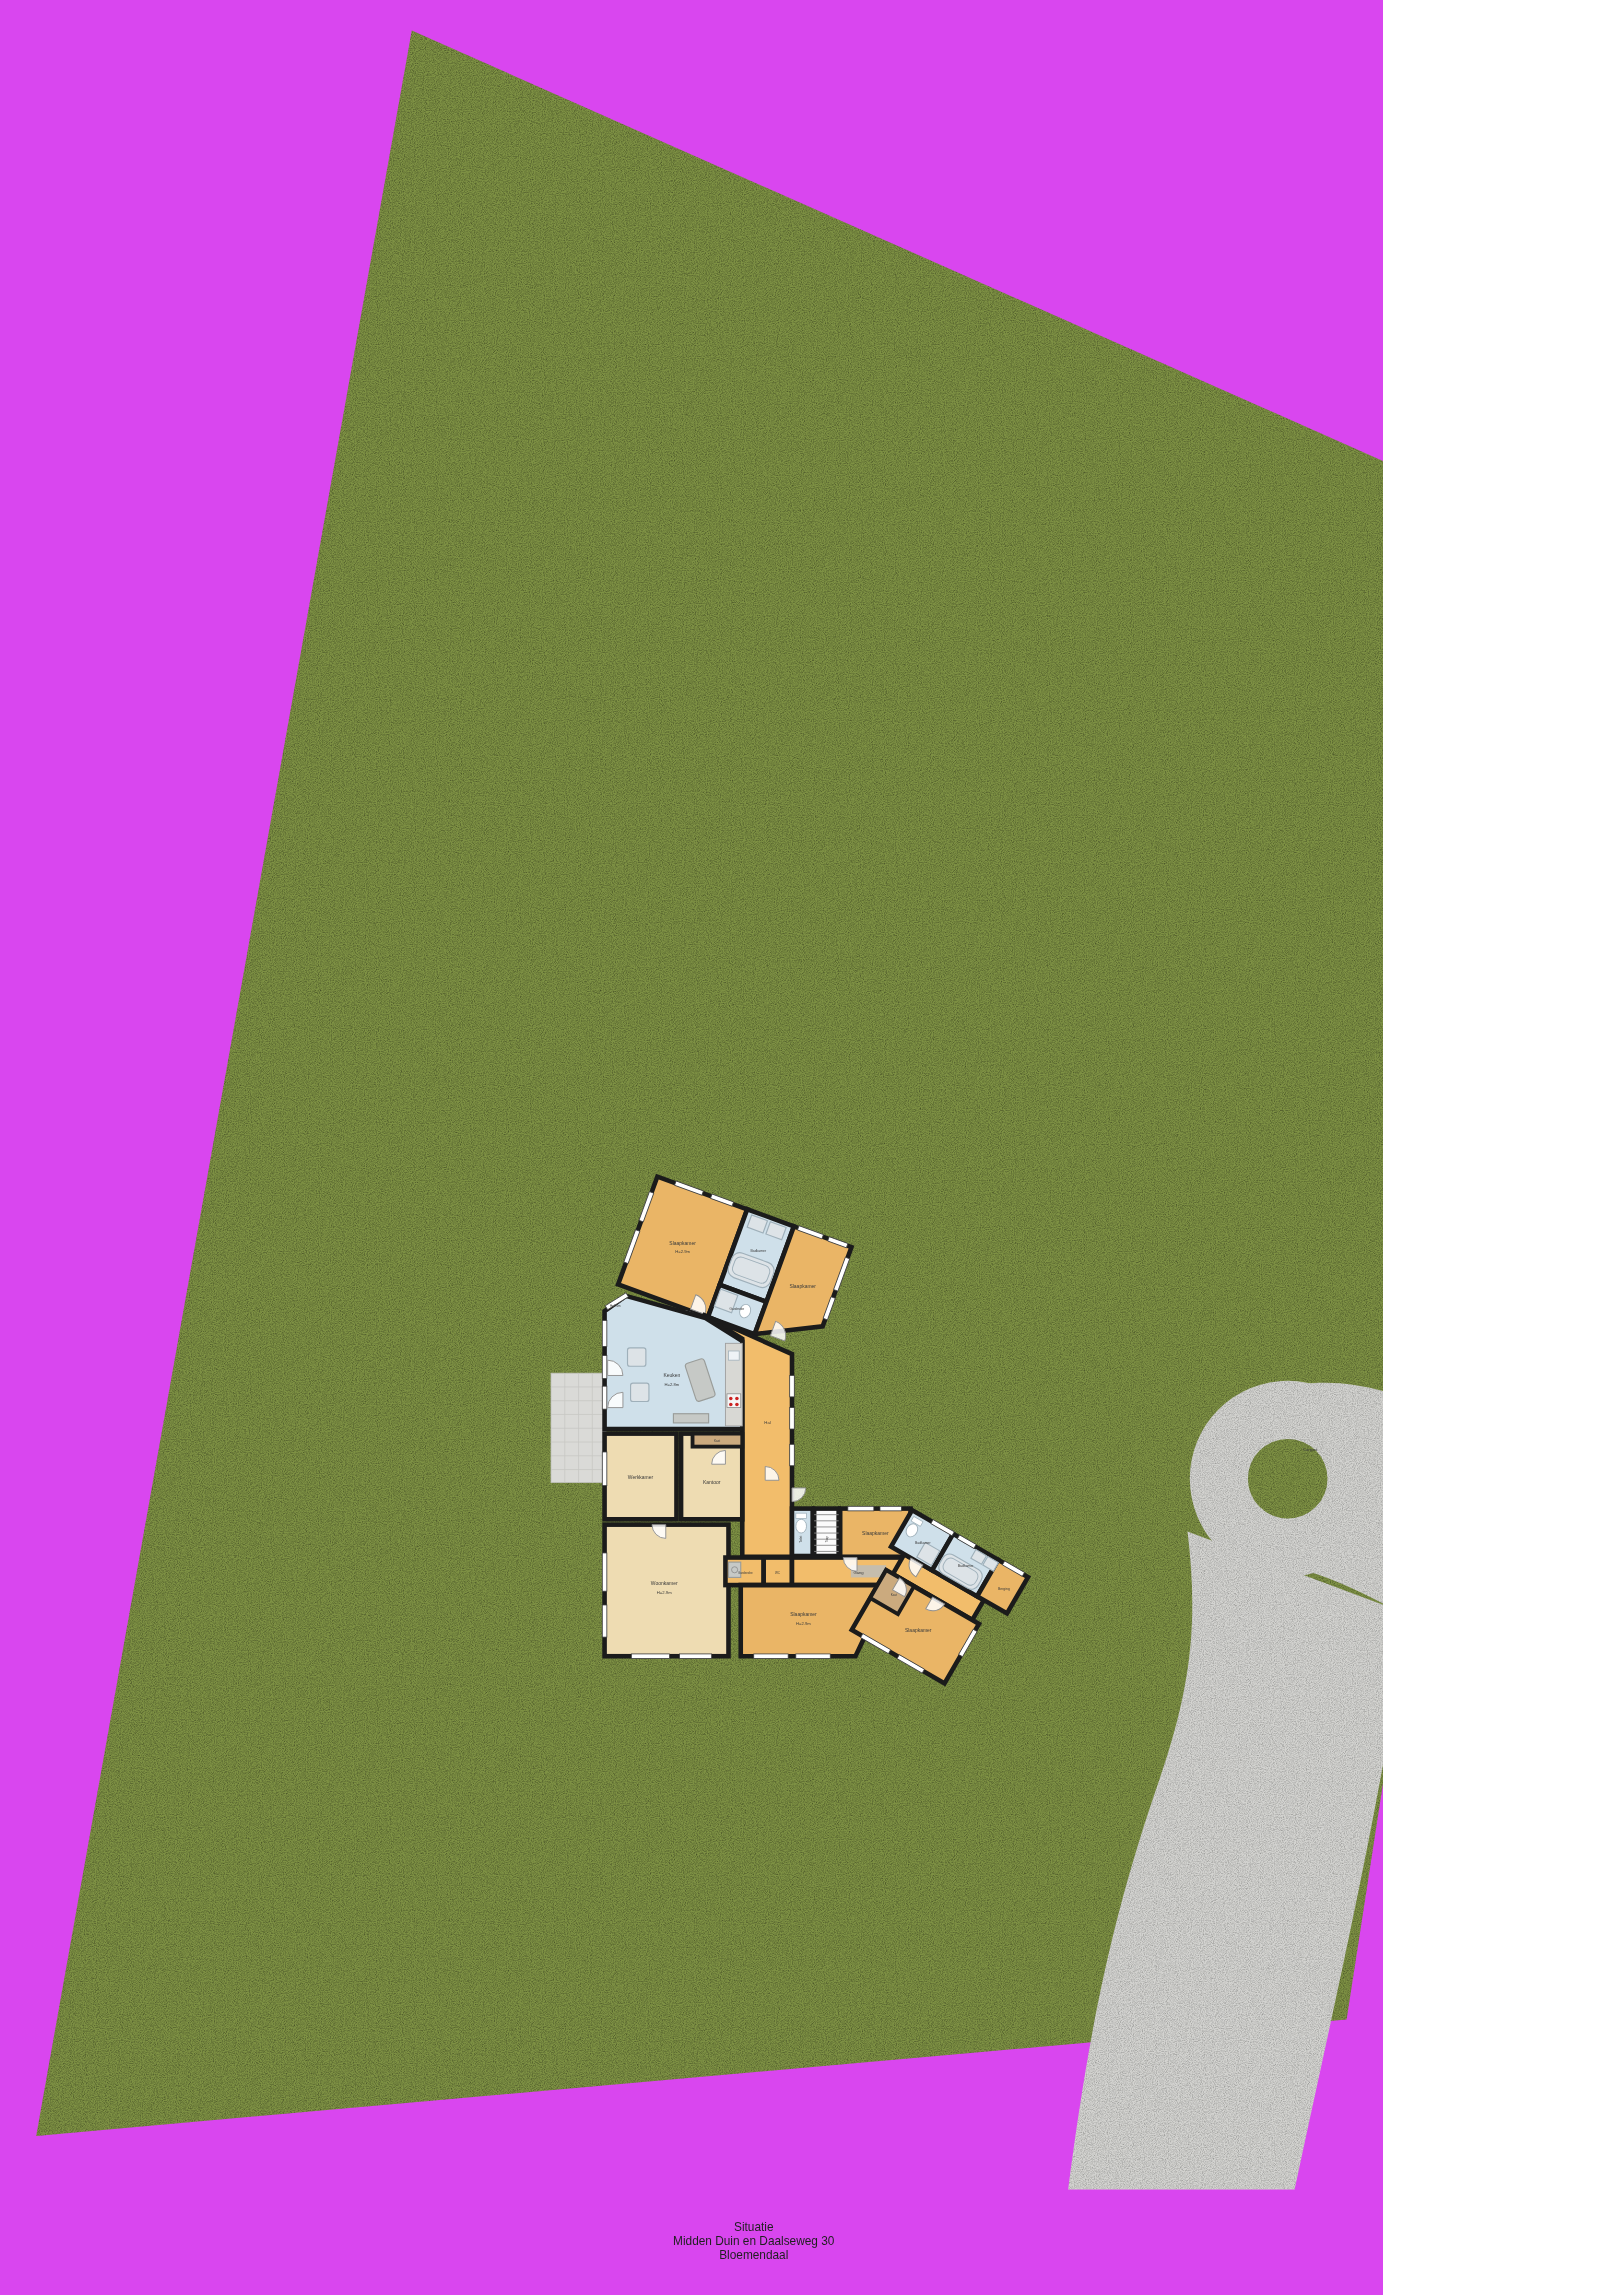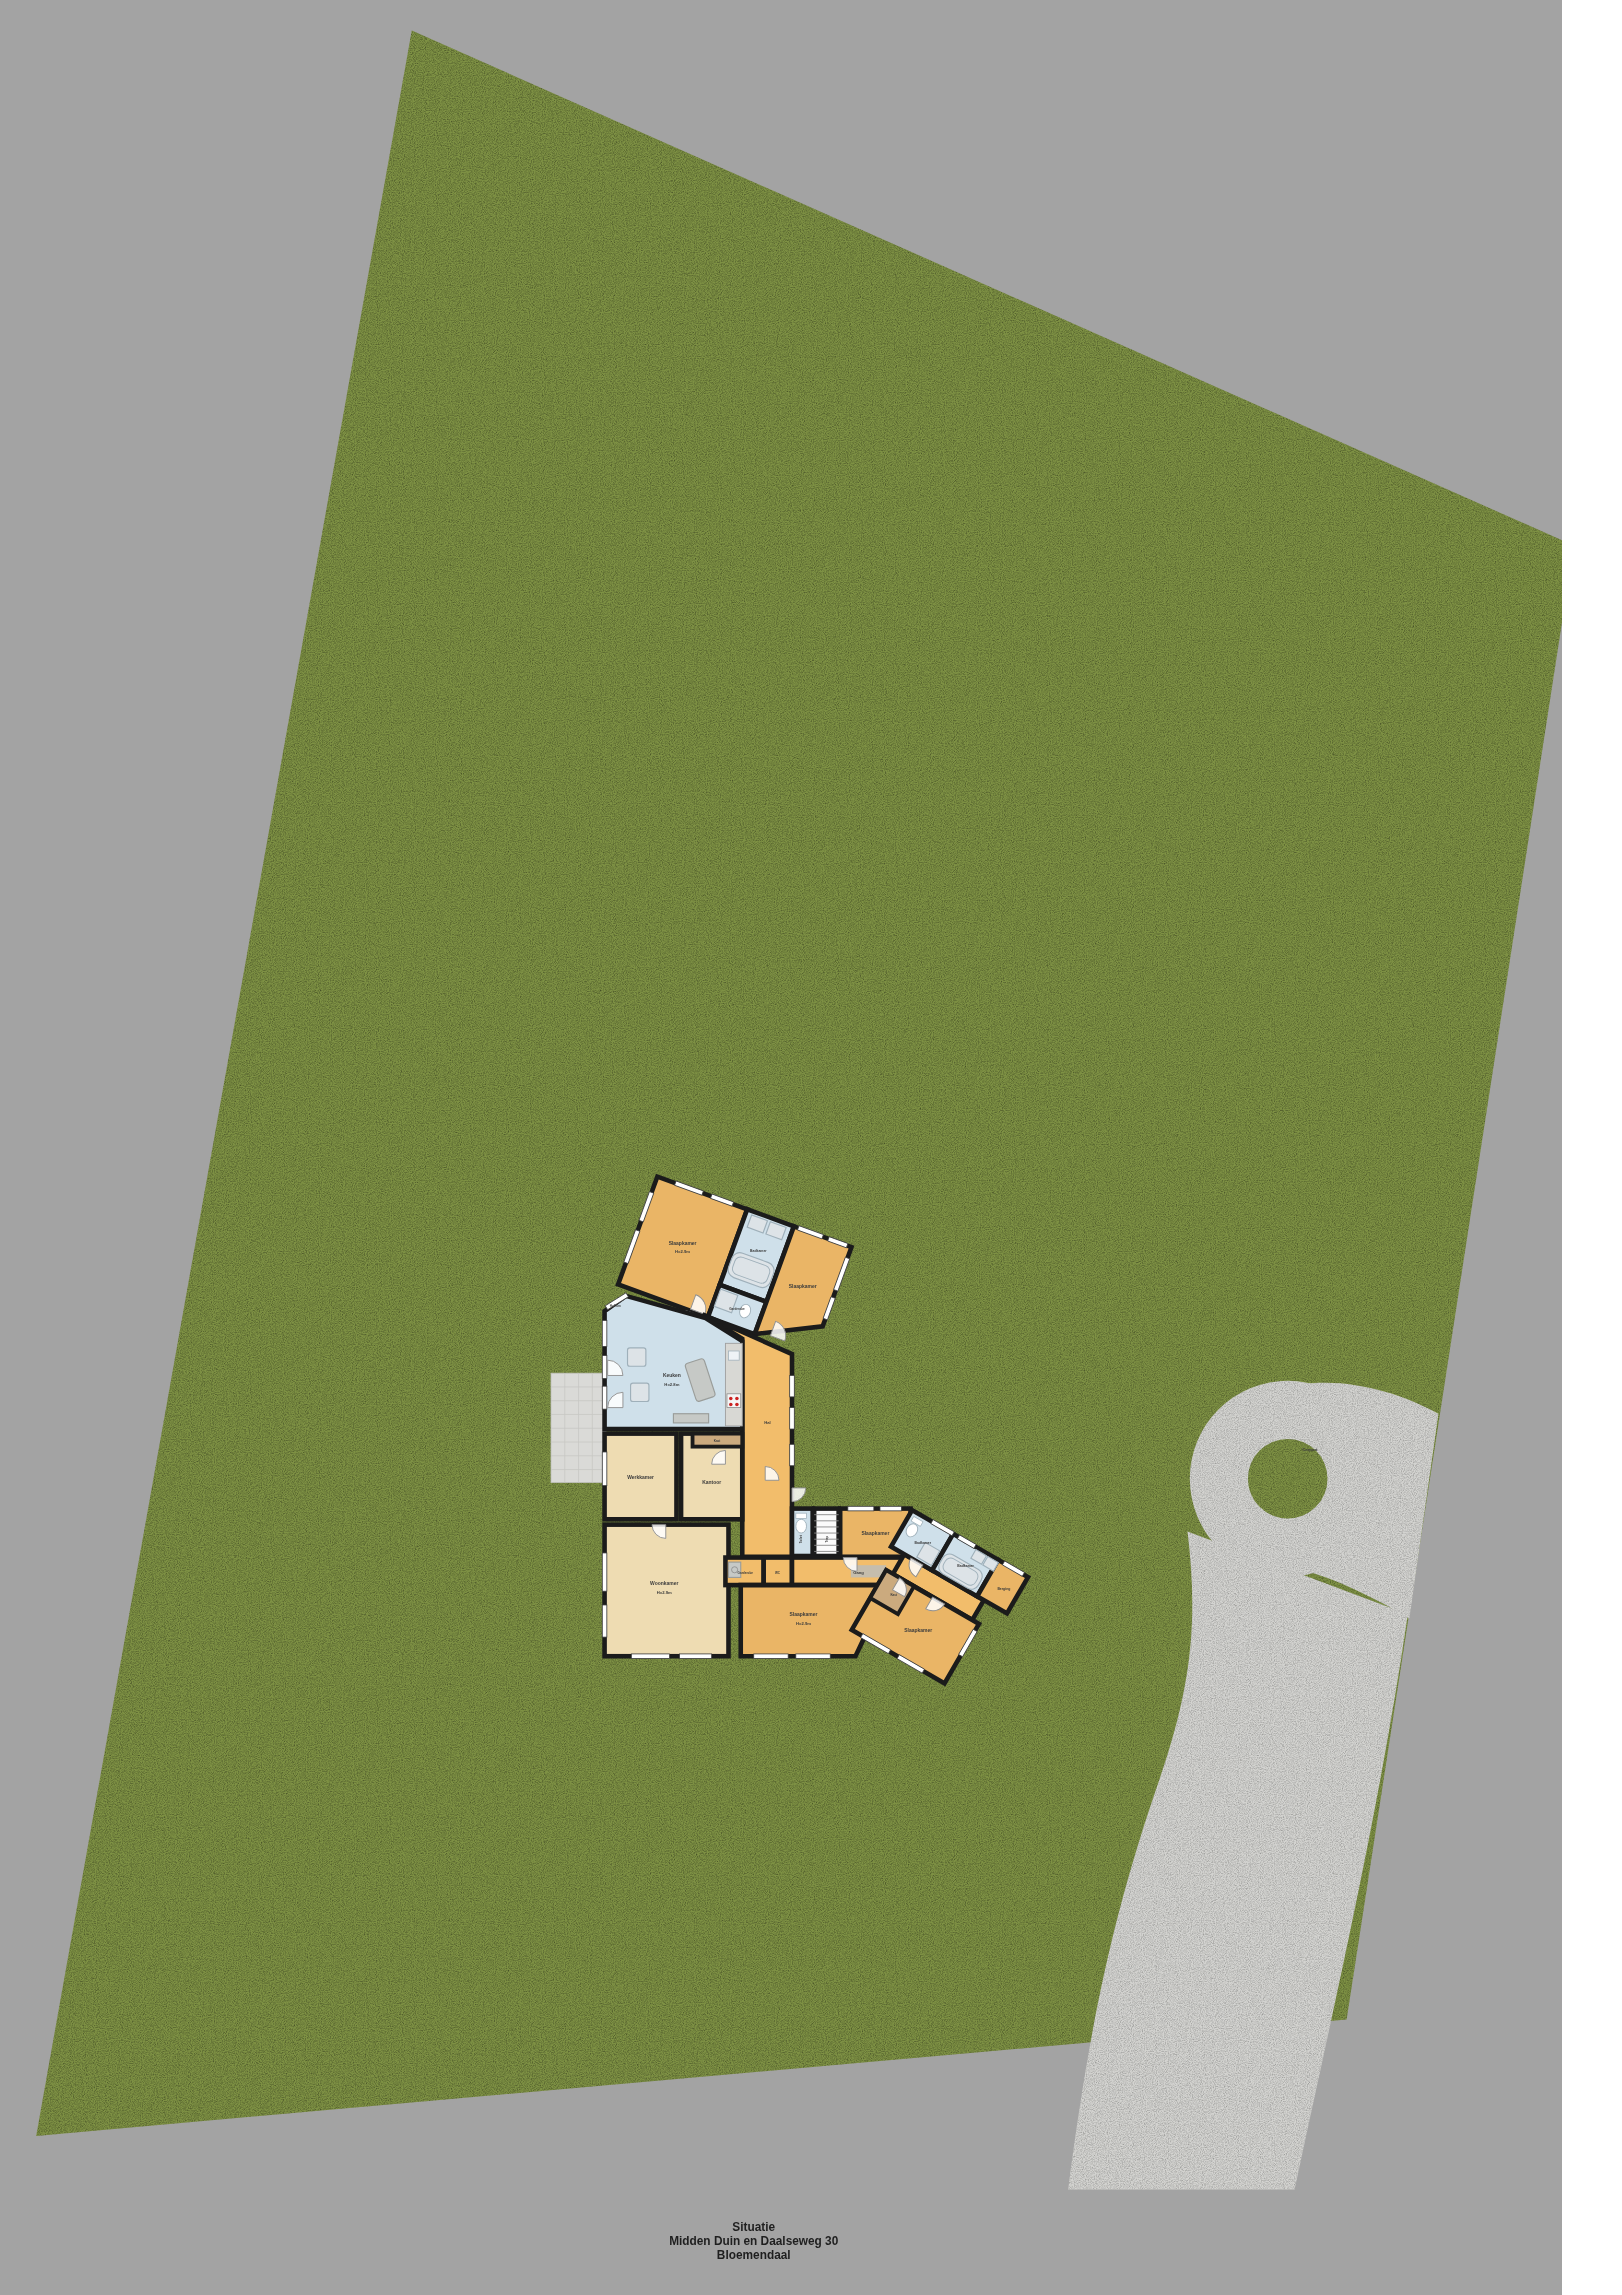--- a/index.html
+++ b/index.html
@@ -1,16 +1,16 @@
 <!DOCTYPE html>
 <html style="font-size:12.2px"><head>
 <meta charset="utf-8">
 <style>
   html,body{margin:0;padding:0;background:#ffffff;}
-  .stage{position:relative;width:1562px;height:2295px;background:#a3a3a3;overflow:hidden;font-weight:bold;}
+  .stage{position:relative;width:1383px;height:2295px;background:#d946ef;overflow:hidden;}
   svg{display:block;}
   .room-orange{fill:#eab566;stroke:#1b1b1b;stroke-width:6;stroke-linejoin:miter;}
   .room-beige{fill:#eedcb2;stroke:#1b1b1b;stroke-width:6;stroke-linejoin:miter;}
   .room-blue{fill:#cfe0ea;stroke:#1b1b1b;stroke-width:6;stroke-linejoin:miter;}
   .room-corr{fill:#f2bd6b;stroke:#1b1b1b;stroke-width:6;stroke-linejoin:miter;}
   .room-dark{fill:#cbaa7e;stroke:#1b1b1b;stroke-width:5;stroke-linejoin:miter;}
   .room-white{fill:#fbfbfb;stroke:#1b1b1b;stroke-width:6;}
   .furn{fill:#c6c9c6;stroke:#9a9d9a;stroke-width:1.5;}
   .furn-light{fill:#dde3e7;stroke:#9fb0ba;stroke-width:1.5;}
   .counter{fill:#d8d8d4;stroke:#a0a0a0;stroke-width:1.2;}

